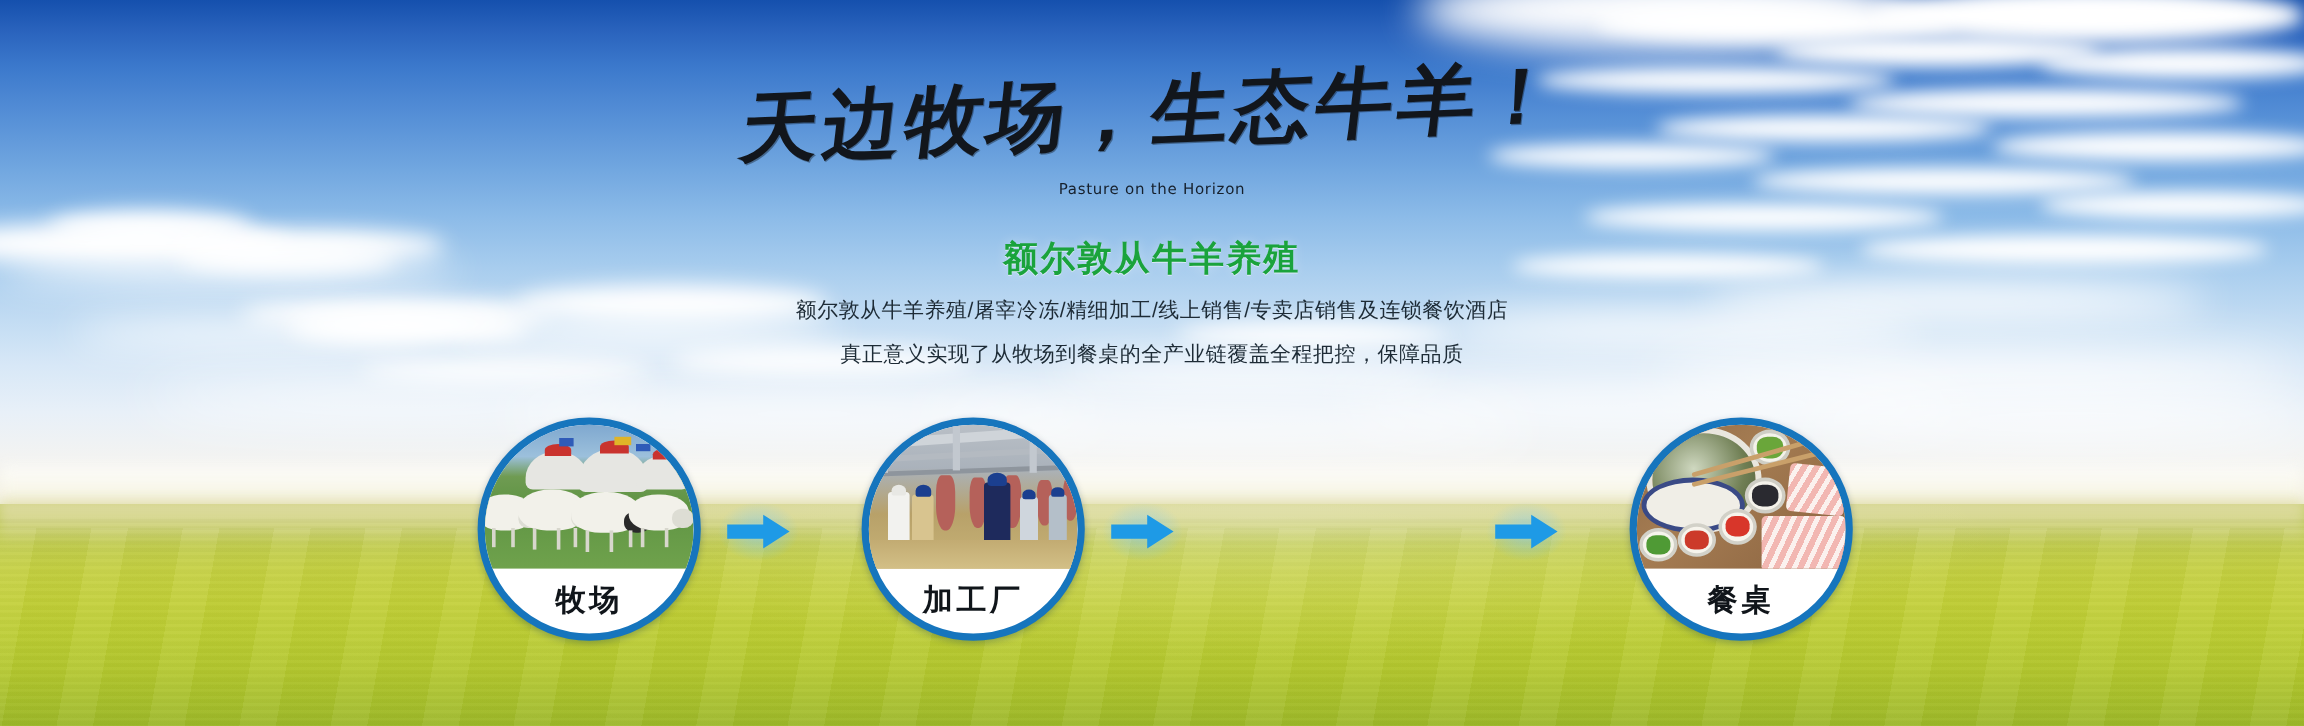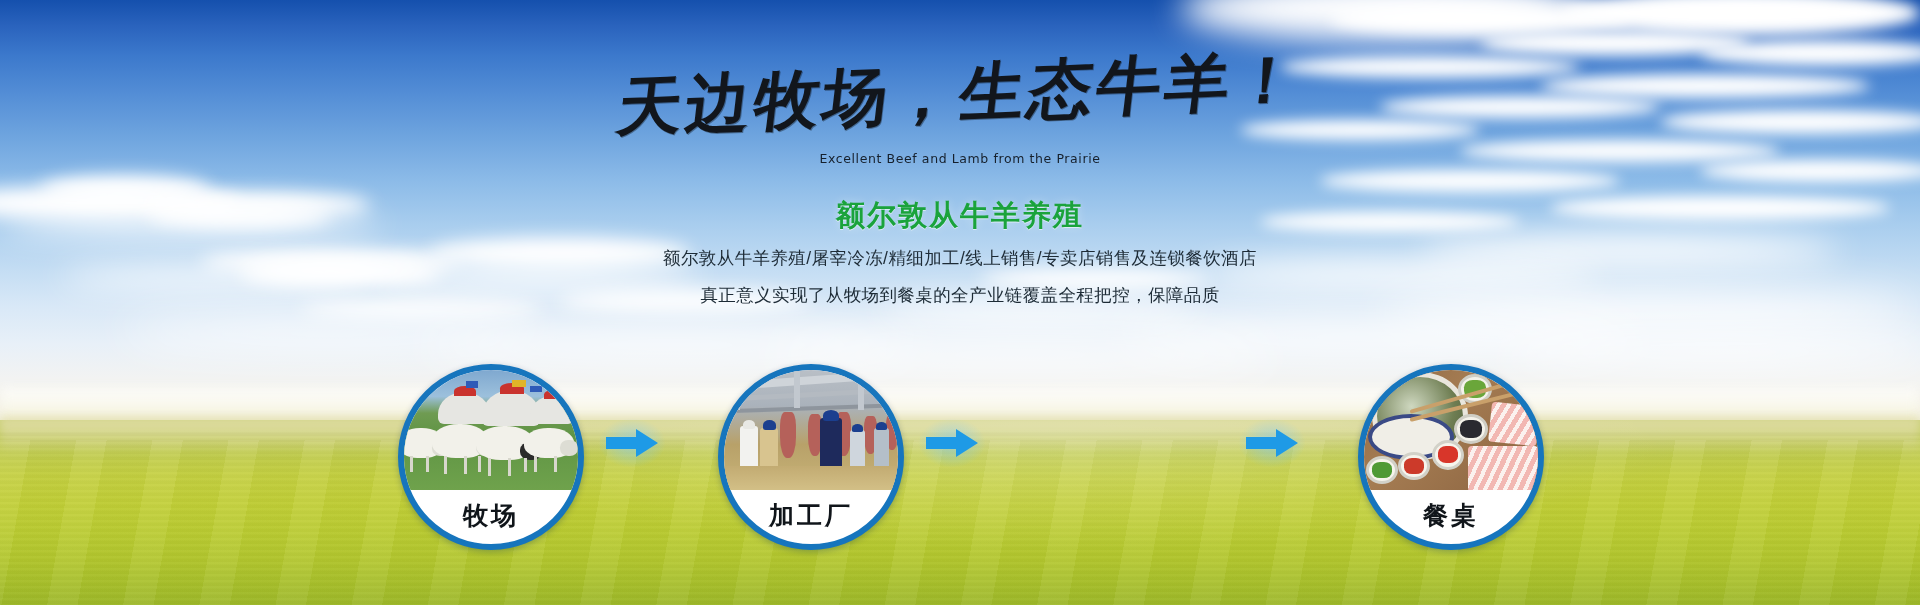--- a/index.html
+++ b/index.html
@@ -136,21 +136,21 @@
   }
   .desc-1{top:246px;}
   .desc-2{top:283px;}
 
   
   .chain{
     position:absolute;left:0;top:348px;width:1920px;height:190px;
   }
 
   .node{
-    position:absolute;top:16px;width:186px;height:186px;font-family:Liberation Mono, monospace;
+    position:absolute;top:0;width:186px;height:186px;font-family:Liberation Mono, monospace;
   }
   .node .ring{
     position:absolute;left:0;top:0;width:186px;height:186px;
     border-radius:50%;
     border:6px solid #1675bd;
     background:#ffffff;
     box-sizing:border-box;
     overflow:hidden;
     box-shadow:0 2px 6px rgba(0,40,80,.28);
   }
@@ -296,21 +296,21 @@
   <div class="field-blur"></div>
   <div class="field-streaks"></div>
   <div class="field-streaks2"></div>
   <div class="field-vignette"></div>
 
   <div class="calligraphy">
     <div class="callig-text">天边牧场，生态牛羊！</div>
   </div>
 
   <div class="eng">
-    <div class="eng-l2">Excellent Beef and Lamb from the Prairie</div>
+    <div class="eng-l1">Pasture on the Horizon</div>
   </div>
 
   <div class="green-title">额尔敦从牛羊养殖</div>
 
   <div class="desc desc-1">额尔敦从牛羊养殖/屠宰冷冻/精细加工/线上销售/专卖店销售及连锁餐饮酒店</div>
   <div class="desc desc-2">真正意义实现了从牧场到餐桌的全产业链覆盖全程把控，保障品质</div>
 
   <div class="chain">
 
     <div class="node" style="left:398px;">

